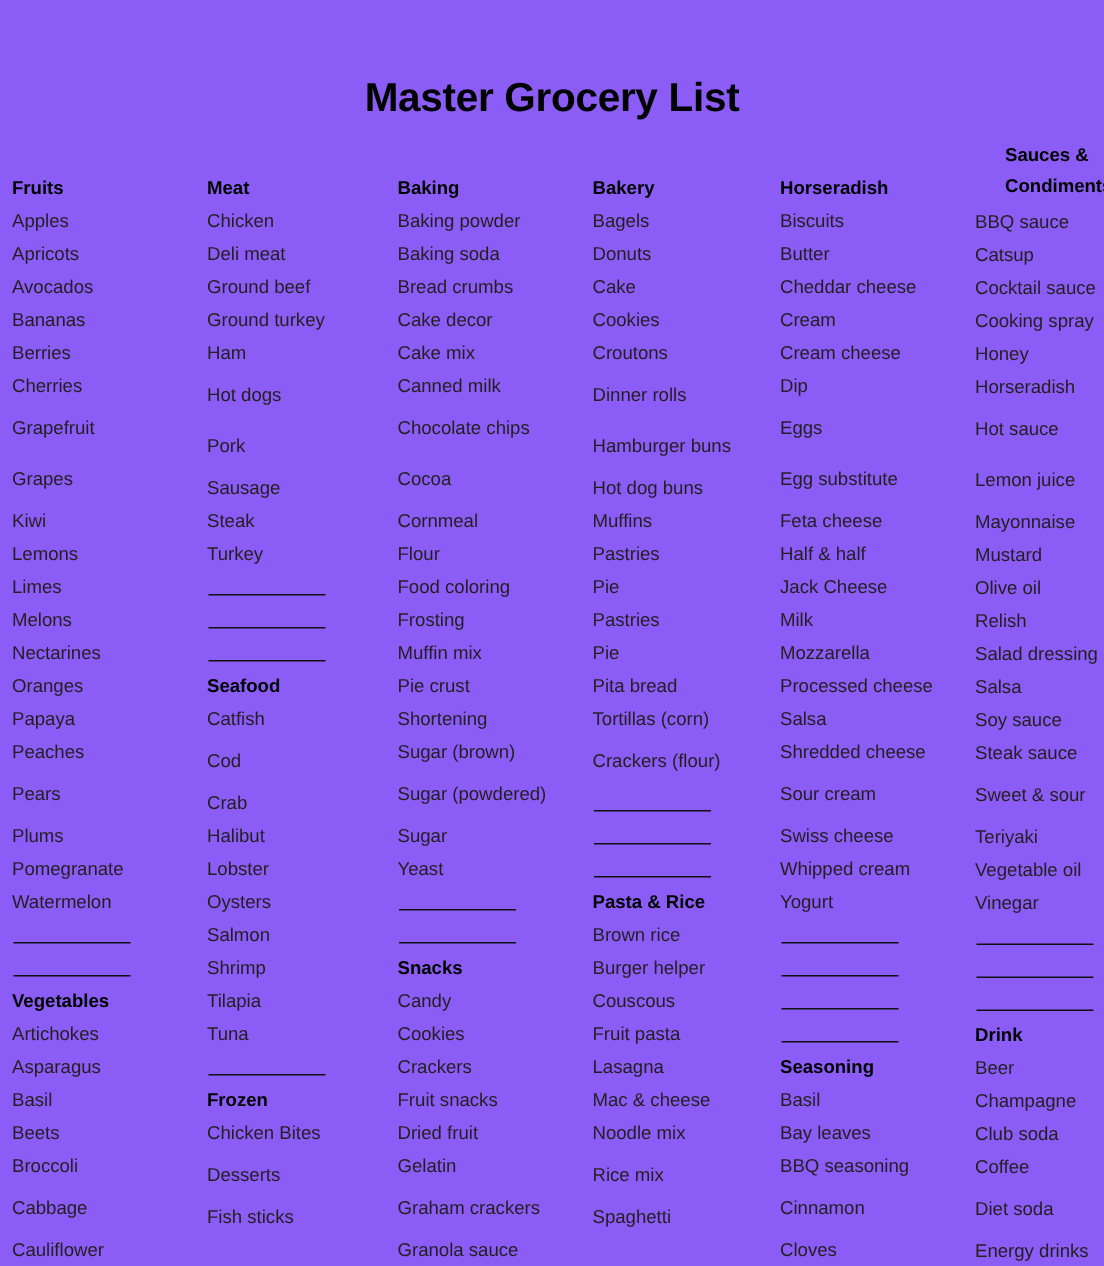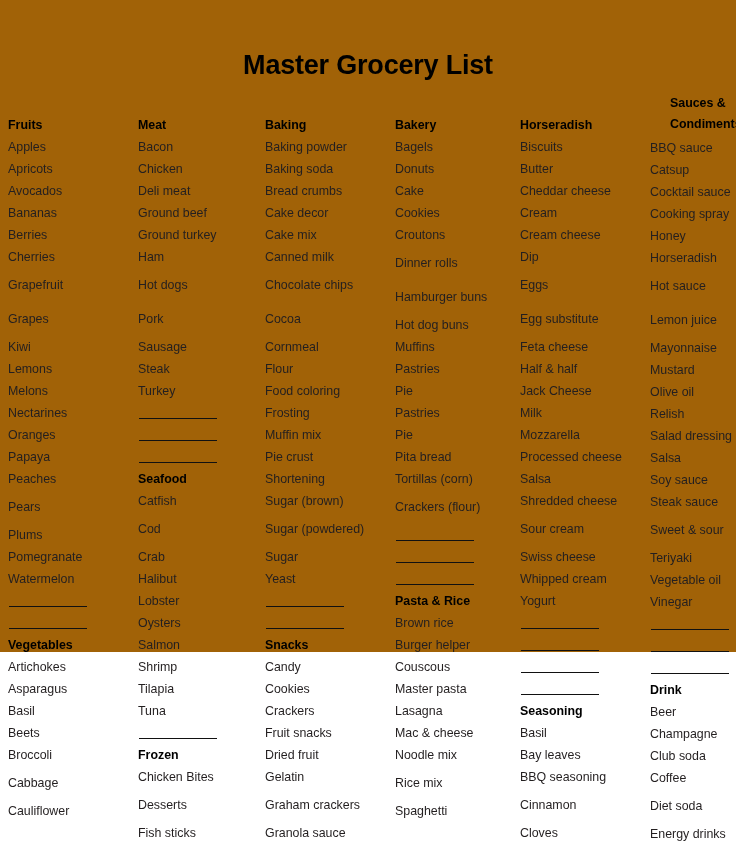--- a/index.html
+++ b/index.html
@@ -11,22 +11,22 @@
   body {
     width: 736px;
     height: 844px;
     font-family: "Liberation Sans", sans-serif;
     color: #1a1a1a;
     overflow: hidden;
   }
   #page {
     position: relative;
     width: 736px;
-    height: 652px;
-    background: #a16207;
+    height: 844px;
+    background: #8b5cf6;
   }
   #title {
     position: absolute;
     top: 50px;
     left: 0;
     width: 736px;
     text-align: center;
     font-size: 27px;
     font-weight: bold;
     letter-spacing: -0.2px;
@@ -102,20 +102,21 @@
         <div class="cell">Apples</div>
         <div class="cell">Apricots</div>
         <div class="cell">Avocados</div>
         <div class="cell">Bananas</div>
         <div class="cell">Berries</div>
         <div class="cell">Cherries</div>
         <div class="cell tall">Grapefruit</div>
         <div class="cell tall">Grapes</div>
         <div class="cell">Kiwi</div>
         <div class="cell">Lemons</div>
+        <div class="cell">Limes</div>
         <div class="cell">Melons</div>
         <div class="cell">Nectarines</div>
         <div class="cell">Oranges</div>
         <div class="cell">Papaya</div>
         <div class="cell">Peaches</div>
         <div class="cell tall">Pears</div>
         <div class="cell">Plums</div>
         <div class="cell">Pomegranate</div>
         <div class="cell">Watermelon</div>
         <div class="cell blank"></div>
@@ -125,21 +126,20 @@
         <div class="cell">Asparagus</div>
         <div class="cell">Basil</div>
         <div class="cell">Beets</div>
         <div class="cell">Broccoli</div>
         <div class="cell tall">Cabbage</div>
         <div class="cell">Cauliflower</div>
       </div>
       <div class="col col-1">
         <div class="cell empty"></div>
         <div class="cell head">Meat</div>
-        <div class="cell">Bacon</div>
         <div class="cell">Chicken</div>
         <div class="cell">Deli meat</div>
         <div class="cell">Ground beef</div>
         <div class="cell">Ground turkey</div>
         <div class="cell">Ham</div>
         <div class="cell tall">Hot dogs</div>
         <div class="cell tall">Pork</div>
         <div class="cell">Sausage</div>
         <div class="cell">Steak</div>
         <div class="cell">Turkey</div>
@@ -216,21 +216,21 @@
         <div class="cell">Pita bread</div>
         <div class="cell">Tortillas (corn)</div>
         <div class="cell tall">Crackers (flour)</div>
         <div class="cell blank"></div>
         <div class="cell blank"></div>
         <div class="cell blank"></div>
         <div class="cell head">Pasta &amp; Rice</div>
         <div class="cell">Brown rice</div>
         <div class="cell">Burger helper</div>
         <div class="cell">Couscous</div>
-        <div class="cell">Master pasta</div>
+        <div class="cell">Fruit pasta</div>
         <div class="cell">Lasagna</div>
         <div class="cell">Mac &amp; cheese</div>
         <div class="cell">Noodle mix</div>
         <div class="cell tall">Rice mix</div>
         <div class="cell">Spaghetti</div>
       </div>
       <div class="col col-4">
         <div class="cell empty"></div>
         <div class="cell head">Horseradish</div>
         <div class="cell">Biscuits</div>

